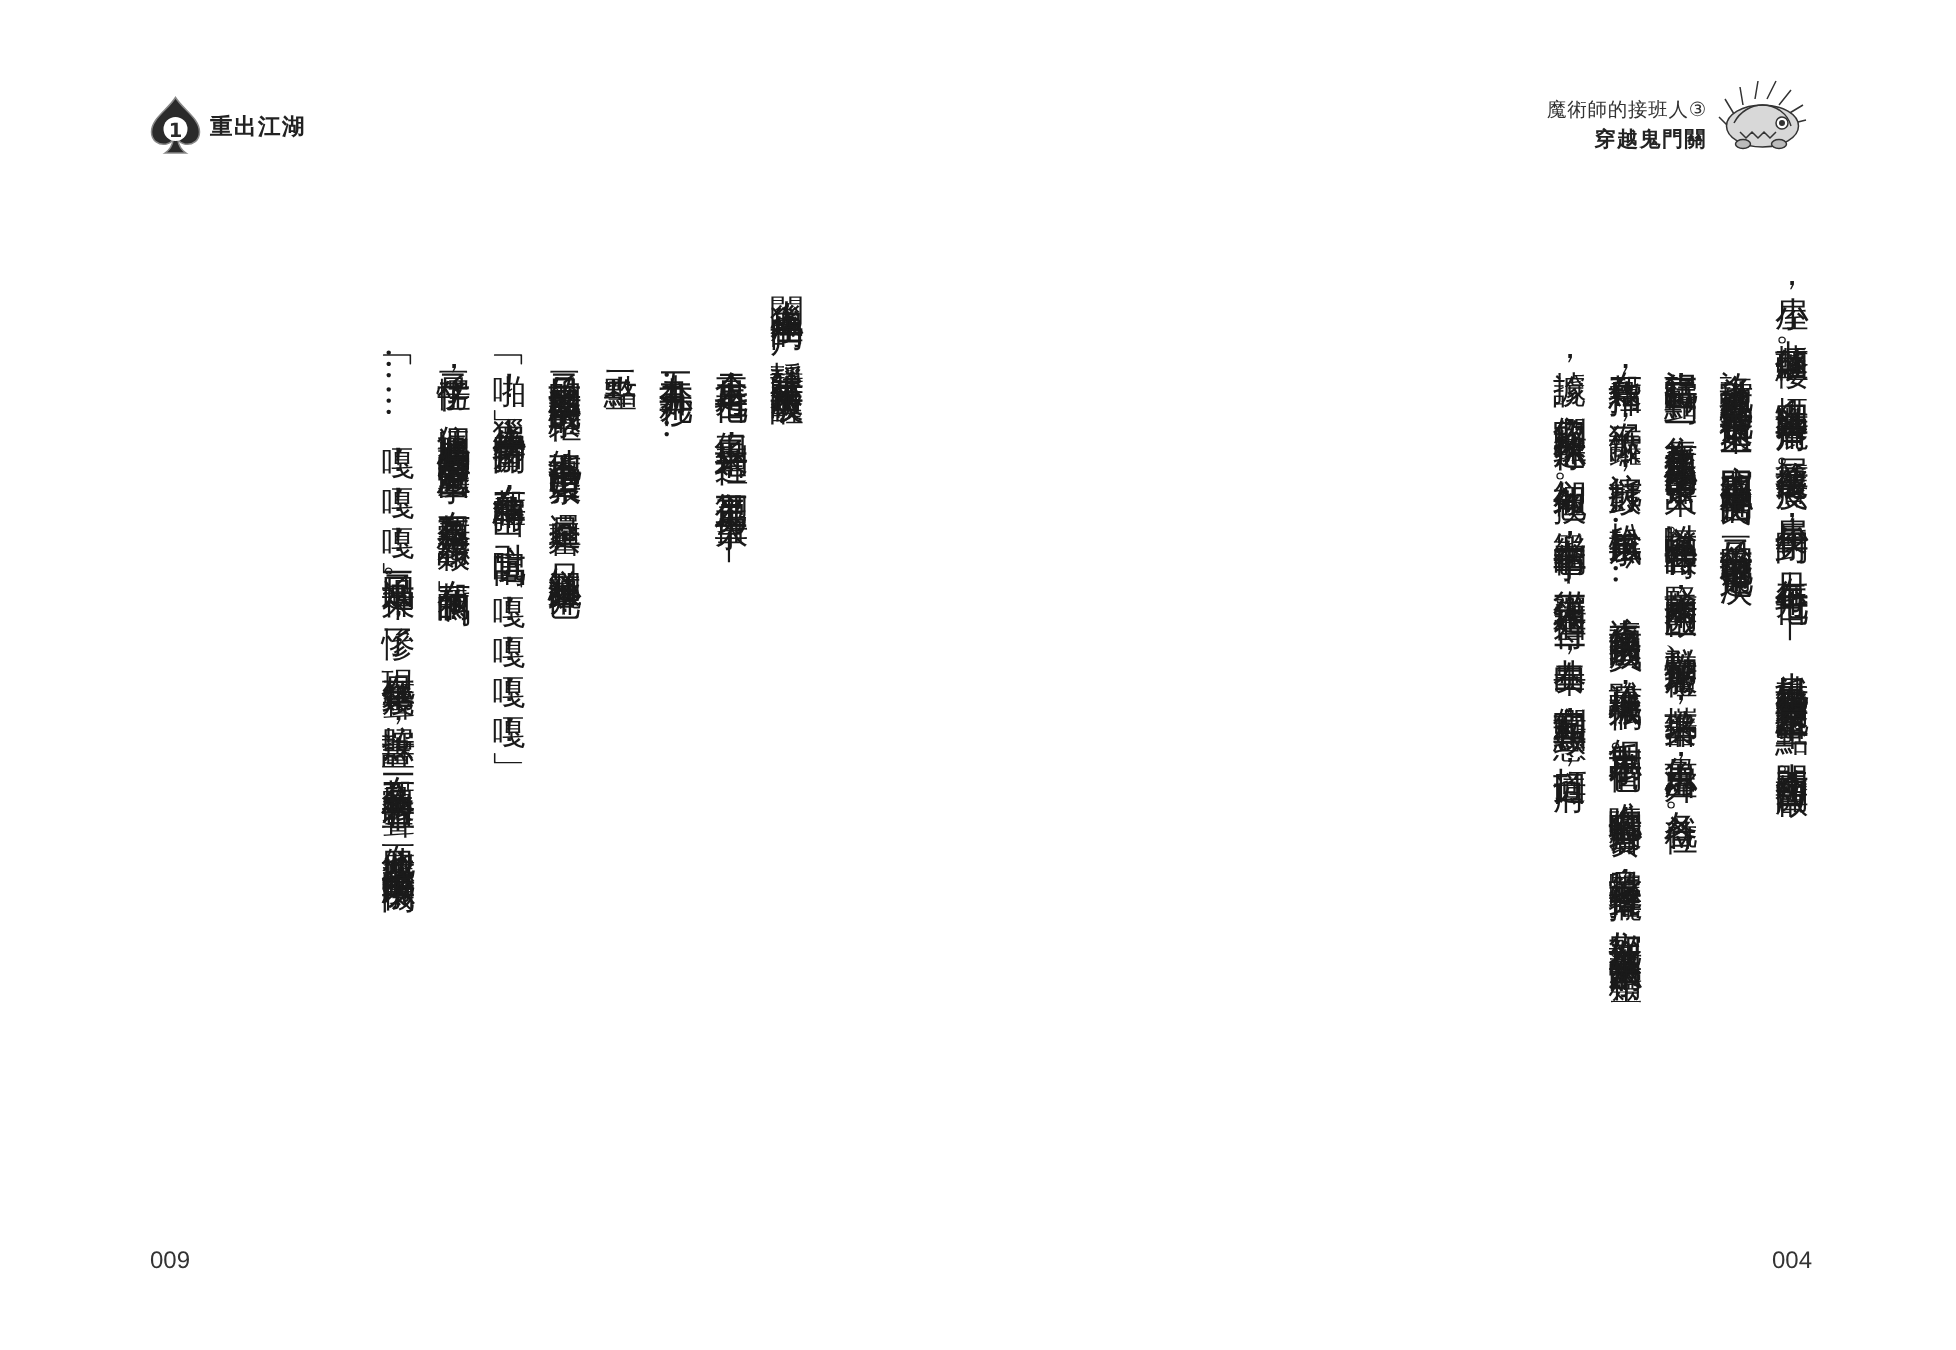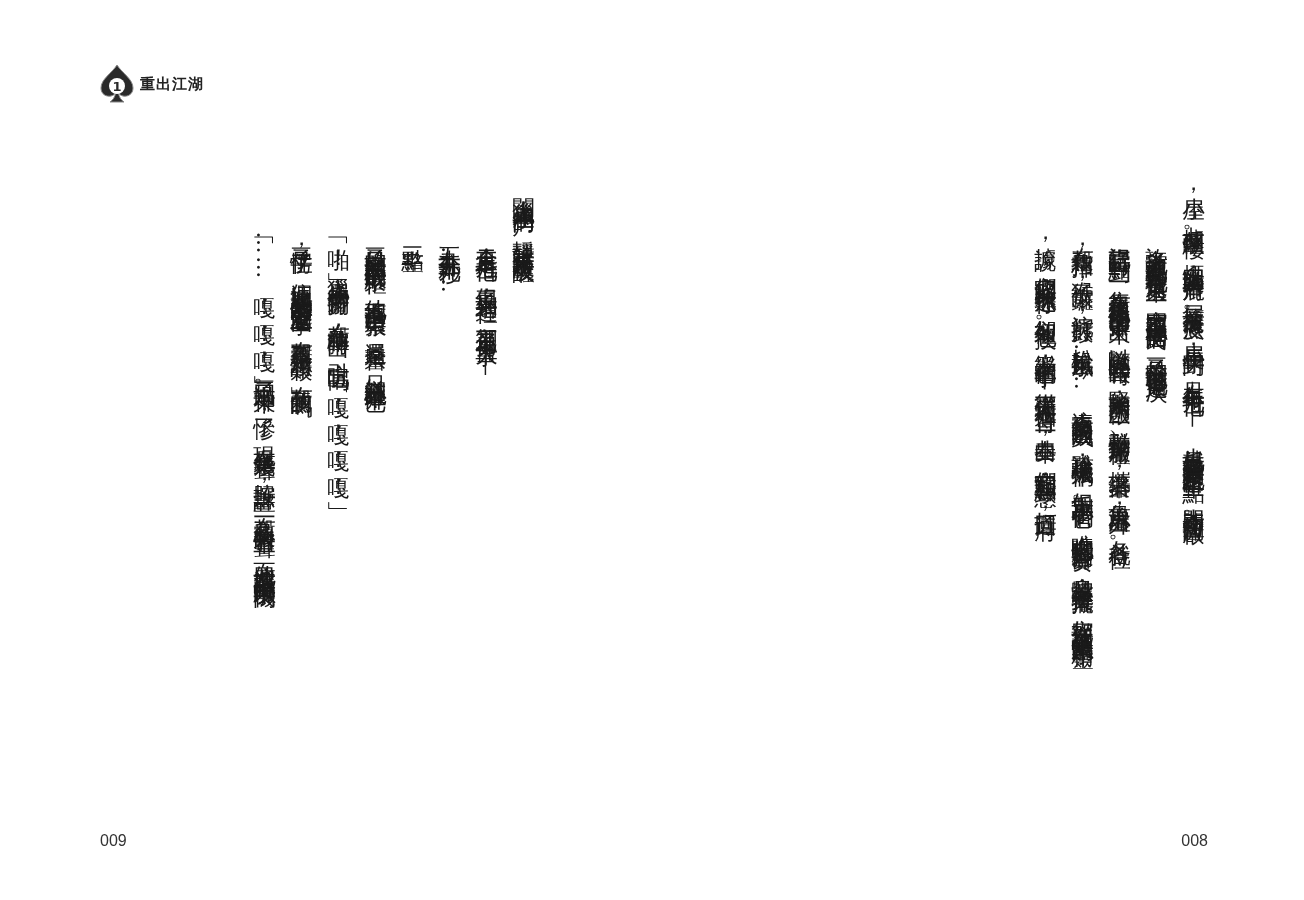--- a/index.html
+++ b/index.html
@@ -131,23 +131,43 @@
     <p class="para">　　豆子的目光移回手機的取景框。他搞不清自己是緊張，還是興奮？只知道心跳狂奔不已！</p>
     <p class="para">　　「啪！」獵人小屋的窗戶打開了，布穀鳥準時彈出，引吭高唱：「嘎！嘎！嘎！嘎！」</p>
     <p class="para">　　豆子愣住了，這個比烏鴉還難聽的啼聲是怎麼回事？布穀鳥不是應該「布穀、布穀」的叫嗎？</p>
     <p class="para">　　「……嘎！嘎！嘎！」豆子回過神來。慘了，現在是第幾聲？按照計畫，布穀鳥一共會叫十五聲，而他應該在第七聲時以手機閃</p>
   </div>
 
   <div class="page-number pn-left">009</div>
 </div>
 
 <div class="page page-right">
+  <div class="book-header">
+    <div class="book-titles">
+      <span class="series-title">魔術師的接班人③</span>
+      <span class="volume-title">穿越鬼門關</span>
+    </div>
+    <span class="hedgehog">
+      <svg width="66" height="56" viewBox="0 0 66 56">
+        <g stroke="#333" stroke-width="1" fill="none">
+          <path d="M10 36 L4 30 M14 28 L8 18 M20 22 L18 10 M28 18 L30 6 M36 18 L42 6 M44 22 L52 12 M50 28 L60 22 M54 34 L62 32"></path>
+          <ellipse cx="33" cy="36" rx="24" ry="14" fill="#d8d8d8"></ellipse>
+          <path d="M14 34 C 18 26, 26 22, 33 22 C 42 22, 50 28, 52 36"></path>
+          <circle cx="46" cy="34" r="4" fill="#ffffff"></circle>
+          <circle cx="46" cy="34" r="1.5" fill="#333"></circle>
+          <path d="M18 40 L22 44 L26 40 L30 44 L34 40 L38 44 L42 40"></path>
+          <ellipse cx="20" cy="48" rx="5" ry="3" fill="#bbb"></ellipse>
+          <ellipse cx="44" cy="48" rx="5" ry="3" fill="#bbb"></ellipse>
+        </g>
+      </svg>
+    </span>
+  </div>
 
   <div class="text-block text-right">
     <p class="para">小屋，占據整個頂樓。煙囪上裝飾著鹿角，屋簷披覆著熊皮。小屋長年封閉，只在每年七月七日——也就是喜樂樂百貨開幕紀念日下午三點，木門才會短暫開啟。</p>
     <p class="para">　　許多當地人或觀光客會特地在這天前來，一窺木門後那群神祕的居民，豆子的父母也曾帶他來過一次。</p>
     <p class="para">　　記得當時三點一到，一隻布穀鳥從獵人小屋的窗口彈了出來，以嘹亮的嗓音報時。緊接著木門開啟，一群動物穿著禮服、攜著樂器，魚貫滑出屋外，各就各位。</p>
     <p class="para">　　布穀鳥指揮，猴子敲鑼，浣熊打鼓，松鼠拉手風琴……這支奇幻樂隊的成員，雖說是機械木偶，但千萬別小看它們。瞧瞧它們腳打著節奏，身體隨著音樂搖擺，宛如從童話故事走出來的小精靈。</p>
     <p class="para">　　據說，它們的樂器雖然迷你，卻如假包換。樂器在它們手中，從未彈錯過一個音符。一曲奏畢，它們相互點頭致意，打道回府，</p>
   </div>
 
-  <div class="page-number pn-right">008</div>
+  <div class="page-number pn-right">004</div>
 </div>
 
 </body></html>

